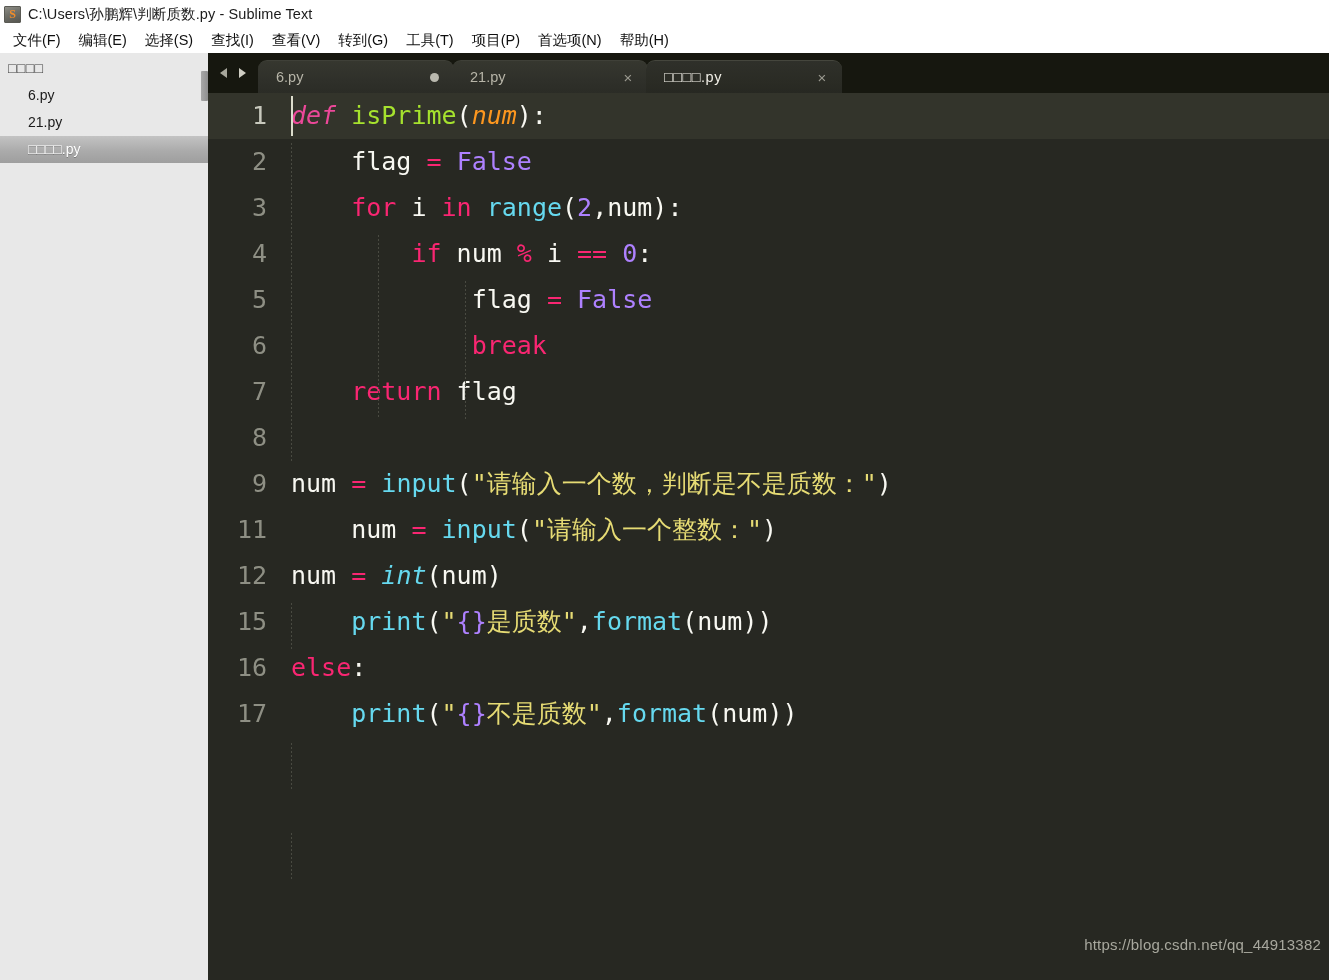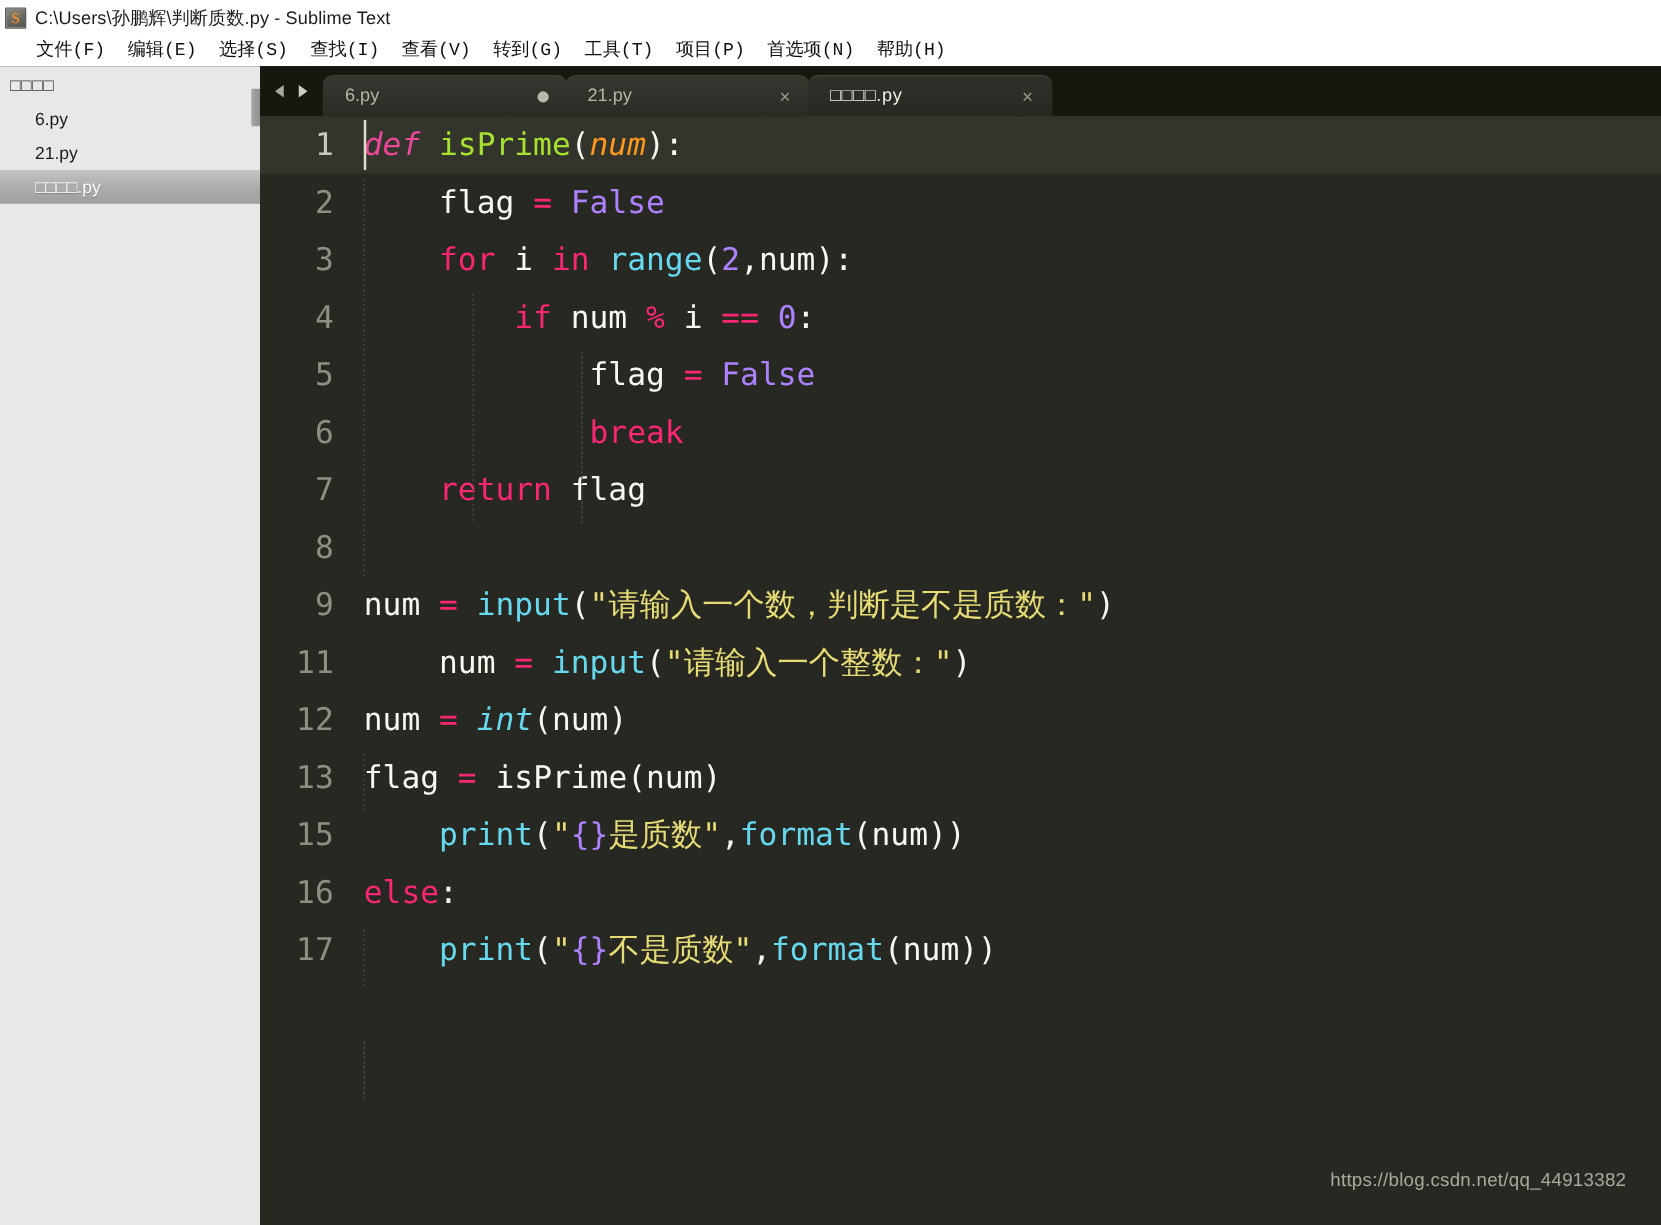--- a/index.html
+++ b/index.html
@@ -39,23 +39,22 @@
     color: #1b1b1b;
     white-space: nowrap;
     letter-spacing: .1px;
   }
 
   
   #menubar {
     height: 25px;
     background: #ffffff;
     display: flex;
-    align-items: flex-start;
-    padding-left: 20px;
-    font-family: Liberation Mono, monospace;
+    align-items: flex-end;
+    padding-left: 4px;
   }
   .menu-item {
     font-size: 14.5px;
     color: #101010;
     padding: 2px 9px 3px 9px;
     white-space: nowrap;
     cursor: default;
   }
 
   
@@ -230,21 +229,21 @@
   .bi  { color: #66d9ef; }            
   .bii { color: #66d9ef; font-style: italic; } 
   .num { color: #ae81ff; }            
   .str { color: #e6db74; }            
   .fmt { color: #ae81ff; }            
   .pn  { color: #f8f8f2; }            
   .op  { color: #f92672; }            
 
   #watermark {
     position: absolute;
-    right: 28px; bottom: 12px;
+    right: 8px; bottom: 12px;
     color: #a8a89e;
     font-size: 15px;
     font-family: "Liberation Sans", sans-serif;
     letter-spacing: .2px;
   }
 </style>
 </head>
 <body>
 
 <div id="titlebar">
@@ -315,21 +314,20 @@
           <div class="code-row"><div class="gutter">2</div><div class="code-text">    <span class="pn">flag</span> <span class="op">=</span> <span class="num">False</span></div></div>
           <div class="code-row"><div class="gutter">3</div><div class="code-text">    <span class="k">for</span> <span class="pn">i</span> <span class="k">in</span> <span class="bi">range</span>(<span class="num">2</span>,<span class="pn">num</span>):</div></div>
           <div class="code-row"><div class="gutter">4</div><div class="code-text">        <span class="k">if</span> <span class="pn">num</span> <span class="op">%</span> <span class="pn">i</span> <span class="op">==</span> <span class="num">0</span>:</div></div>
           <div class="code-row"><div class="gutter">5</div><div class="code-text">            <span class="pn">flag</span> <span class="op">=</span> <span class="num">False</span></div></div>
           <div class="code-row"><div class="gutter">6</div><div class="code-text">            <span class="k">break</span></div></div>
           <div class="code-row"><div class="gutter">7</div><div class="code-text">    <span class="k">return</span> <span class="pn">flag</span></div></div>
           <div class="code-row"><div class="gutter">8</div><div class="code-text"></div></div>
           <div class="code-row"><div class="gutter">9</div><div class="code-text"><span class="pn">num</span> <span class="op">=</span> <span class="bi">input</span>(<span class="str">"请输入一个数，判断是不是质数："</span>)</div></div>
           <div class="code-row"><div class="gutter">11</div><div class="code-text">    <span class="pn">num</span> <span class="op">=</span> <span class="bi">input</span>(<span class="str">"请输入一个整数："</span>)</div></div>
           <div class="code-row"><div class="gutter">12</div><div class="code-text"><span class="pn">num</span> <span class="op">=</span> <span class="bii">int</span>(<span class="pn">num</span>)</div></div>
-          <div class="code-row"><div class="gutter">13</div><div class="code-text"><span class="pn">flag</span> <span class="op">=</span> <span class="pn">isPrime</span>(<span class="pn">num</span>)</div></div>
           <div class="code-row"><div class="gutter">15</div><div class="code-text">    <span class="bi">print</span>(<span class="str">"</span><span class="fmt">{}</span><span class="str">是质数"</span>,<span class="bi">format</span>(<span class="pn">num</span>))</div></div>
           <div class="code-row"><div class="gutter">16</div><div class="code-text"><span class="k">else</span>:</div></div>
           <div class="code-row"><div class="gutter">17</div><div class="code-text">    <span class="bi">print</span>(<span class="str">"</span><span class="fmt">{}</span><span class="str">不是质数"</span>,<span class="bi">format</span>(<span class="pn">num</span>))</div></div>
         </div>
       <div id="indent-guides">
         <div class="guide" style="left:83px;  top:50px; height:320px;"></div>
         <div class="guide" style="left:83px;  top:510px; height:46px;"></div>
         <div class="guide" style="left:83px;  top:650px; height:46px;"></div>
         <div class="guide" style="left:83px;  top:740px; height:46px;"></div>
         <div class="guide" style="left:170px; top:142px; height:184px;"></div>

